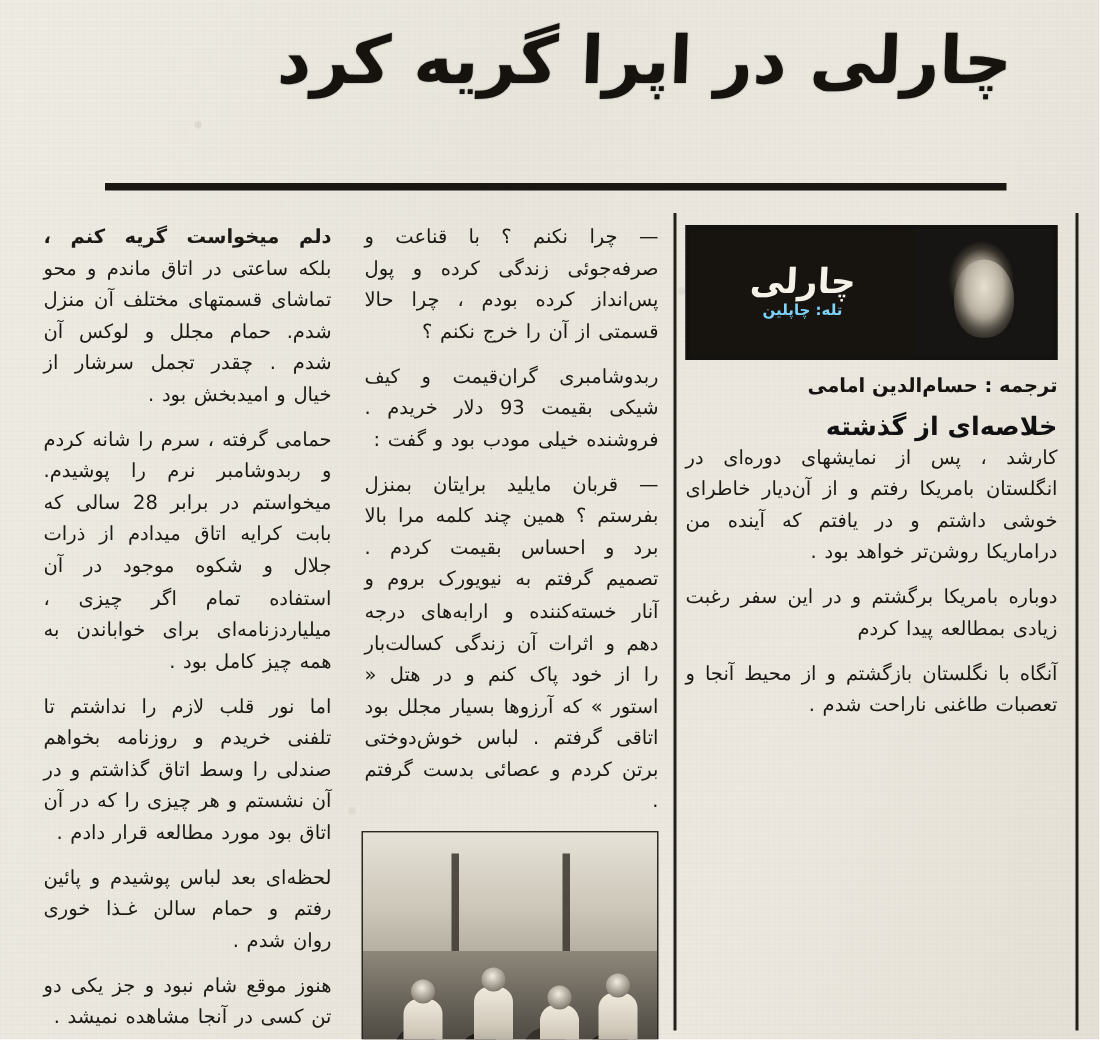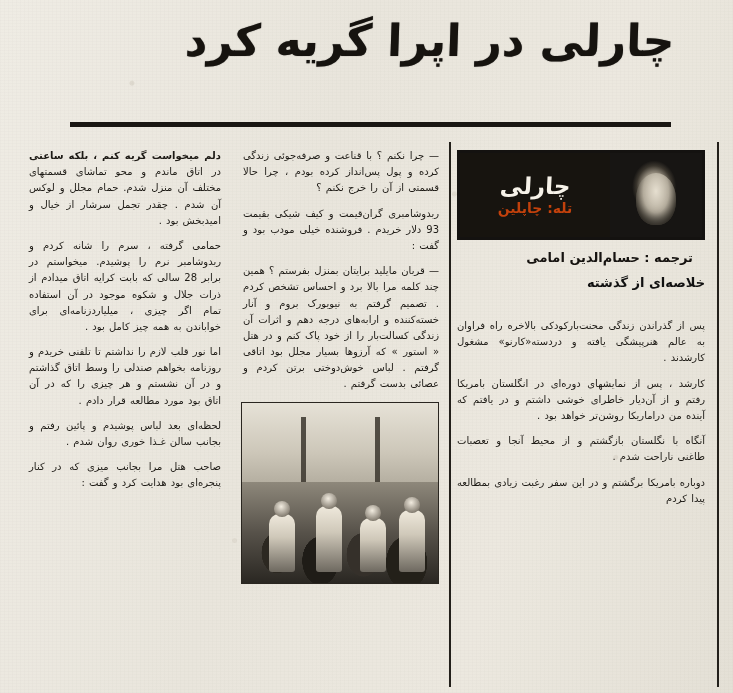--- a/index.html
+++ b/index.html
@@ -90,21 +90,21 @@
     bottom: 6px;
     width: 2px;
     background: #23201b;
   }
   .vrule-a { right: 0px; }
   .vrule-b { right: 0px; }
 
   p.t {
     margin: 0 0 9px 0;
     font-family: "DejaVu Sans", sans-serif;
-    font-size: 10px;
+    font-size: 13px;
     line-height: 1.62;
     color: #1d1a15;
     text-align: justify;
     text-justify: inter-word;
     direction: rtl;
     letter-spacing: 0px;
     word-spacing: 1px;
   }
   p.t.first::first-line { font-weight: 600; }
 
@@ -132,24 +132,24 @@
     padding: 2px 6px;
   }
   .logo-title {
     font-size: 23px;
     font-weight: 700;
     line-height: 1;
     color: #f6f2e9;
     transform: skewX(-3deg);
   }
   .logo-sub {
-    font-size: 14px;
+    font-size: 10px;
     font-weight: 700;
     line-height: 1;
-    color: #c2410c;
+    color: #7dd3fc;
   }
   .logo-photo {
     width: 92px;
     background:
       radial-gradient(ellipse 22px 26px at 48% 40%, #cfc7b6 0%, #8d8577 55%, #3a352d 80%, #171513 100%),
       linear-gradient(180deg, #2a2620 0%, #141210 100%);
     position: relative;
   }
   .logo-photo::after {
     content: "";
@@ -158,28 +158,28 @@
     width: 40px; height: 52px;
     border-radius: 50% 50% 45% 45%;
     background: radial-gradient(ellipse at 50% 35%, #e6dfd0 0%, #b8b0a0 45%, #5d564a 75%, #221f1a 100%);
     box-shadow: inset 0 -8px 10px rgba(0,0,0,.5);
   }
 
   .byline {
     font-size: 13px;
     font-weight: 700;
     color: #161310;
-    margin: 4px 12px 10px 0;
+    margin: 4px 0 10px 0;
     text-align: right;
   }
   .subhead {
-    font-size: 13px;
+    font-size: 17px;
     font-weight: 700;
     color: #111;
-    margin: 2px 0 28px 0;
+    margin: 2px 0 0 0;
     text-align: right;
     letter-spacing: -0.5px;
   }
 
   
   .photo {
     position: relative;
     margin-top: 6px;
     width: 100%;
     height: 180px;
@@ -251,48 +251,48 @@
         <div class="logo-photo"></div>
         <div class="logo-text">
           <div class="logo-title">چارلی</div>
           <div class="logo-sub">تله: چاپلین</div>
         </div>
       </div>
 
       <div class="byline">ترجمه : حسام‌الدین امامی</div>
       <div class="subhead">خلاصه‌ای از گذشته</div>
 
-      <p class="t">پس از گذراندن زندگی محنت‌بارکودکی بالاخره راه فراوان به عالم هنرپیشگی یافته و دردسته«کارنو» مشغول کارشدند .</p>
       <p class="t">کارشد ، پس از نمایشهای دوره‌ای در انگلستان بامریکا رفتم و از آن‌دیار خاطرای خوشی داشتم و در یافتم که آینده من دراماریکا روشن‌تر خواهد بود .</p>
+      <p class="t">دوباره بامریکا برگشتم و در این سفر رغبت زیادی بمطالعه پیدا کردم</p>
       <p class="t">آنگاه با نگلستان بازگشتم و از محیط آنجا و تعصبات طاغنی ناراحت شدم .</p>
-      <p class="t">دوباره بامریکا برگشتم و در این سفر رغبت زیادی بمطالعه پیدا کردم</p>
     </div>
 
     <div class="col col-2">
       <div class="vrule vrule-a"></div>
 
       <p class="t">— چرا نکنم ؟ با قناعت و صرفه‌جوئی زندگی کرده و پول پس‌انداز کرده بودم ، چرا حالا قسمتی از آن را خرج نکنم ؟</p>
       <p class="t">ربدوشامبری گران‌قیمت و کیف شیکی بقیمت 93 دلار خریدم . فروشنده خیلی مودب بود و گفت :</p>
-      <p class="t">— قربان مایلید برایتان بمنزل بفرستم ؟ همین چند کلمه مرا بالا برد و احساس تشخص کردم . تصمیم گرفتم به نیویورک بروم و آنار خسته‌کننده و ارابه‌های درجه دهم و اثرات آن زندگی کسالت‌بار را از خود پاک کنم و در هتل « استور » که آرزوها بسیار مجلل بود اتاقی گرفتم . لباس خوش‌دوختی برتن کردم و عصائی بدست گرفتم .</p>
+      <p class="t">— قربان مایلید برایتان بمنزل بفرستم ؟ همین چند کلمه مرا بالا برد و احساس بقیمت کردم . تصمیم گرفتم به نیویورک بروم و آنار خسته‌کننده و ارابه‌های درجه دهم و اثرات آن زندگی کسالت‌بار را از خود پاک کنم و در هتل « استور » که آرزوها بسیار مجلل بود اتاقی گرفتم . لباس خوش‌دوختی برتن کردم و عصائی بدست گرفتم .</p>
 
       <div class="photo">
         <div class="sky"></div>
         <div class="post p1"></div>
         <div class="post p2"></div>
         <div class="rail"></div>
         <div class="crowd"></div>
         <div class="fig f1"></div>
         <div class="fig f2"></div>
         <div class="fig f3"></div>
         <div class="fig f4"></div>
       </div>
     </div>
 
     <div class="col col-1">
       <p class="t first">دلم میخواست گریه کنم ، بلکه ساعتی در اتاق ماندم و محو تماشای قسمتهای مختلف آن منزل شدم. حمام مجلل و لوکس آن شدم . چقدر تجمل سرشار از خیال و امیدبخش بود .</p>
       <p class="t">حمامی گرفته ، سرم را شانه کردم و ربدوشامبر نرم را پوشیدم. میخواستم در برابر 28 سالی که بابت کرایه اتاق میدادم از ذرات جلال و شکوه موجود در آن استفاده تمام اگر چیزی ، میلیاردزنامه‌ای برای خواباندن به همه چیز کامل بود .</p>
       <p class="t">اما نور قلب لازم را نداشتم تا تلفنی خریدم و روزنامه بخواهم صندلی را وسط اتاق گذاشتم و در آن نشستم و هر چیزی را که در آن اتاق بود مورد مطالعه قرار دادم .</p>
-      <p class="t">لحظه‌ای بعد لباس پوشیدم و پائین رفتم و بجانب سالن غـذا خوری روان شدم .</p>
+      <p class="t">لحظه‌ای بعد لباس پوشیدم و پائین رفتم و حمام سالن غـذا خوری روان شدم .</p>
+      <p class="t">هنوز موقع شام نبود و جز یکی دو تن کسی در آنجا مشاهده نمیشد .</p>
       <p class="t">صاحب هتل مرا بجانب میزی که در کنار پنجره‌ای بود هدایت کرد و گفت :</p>
     </div>
 
   </div>
 </div>
 
 </body></html>

